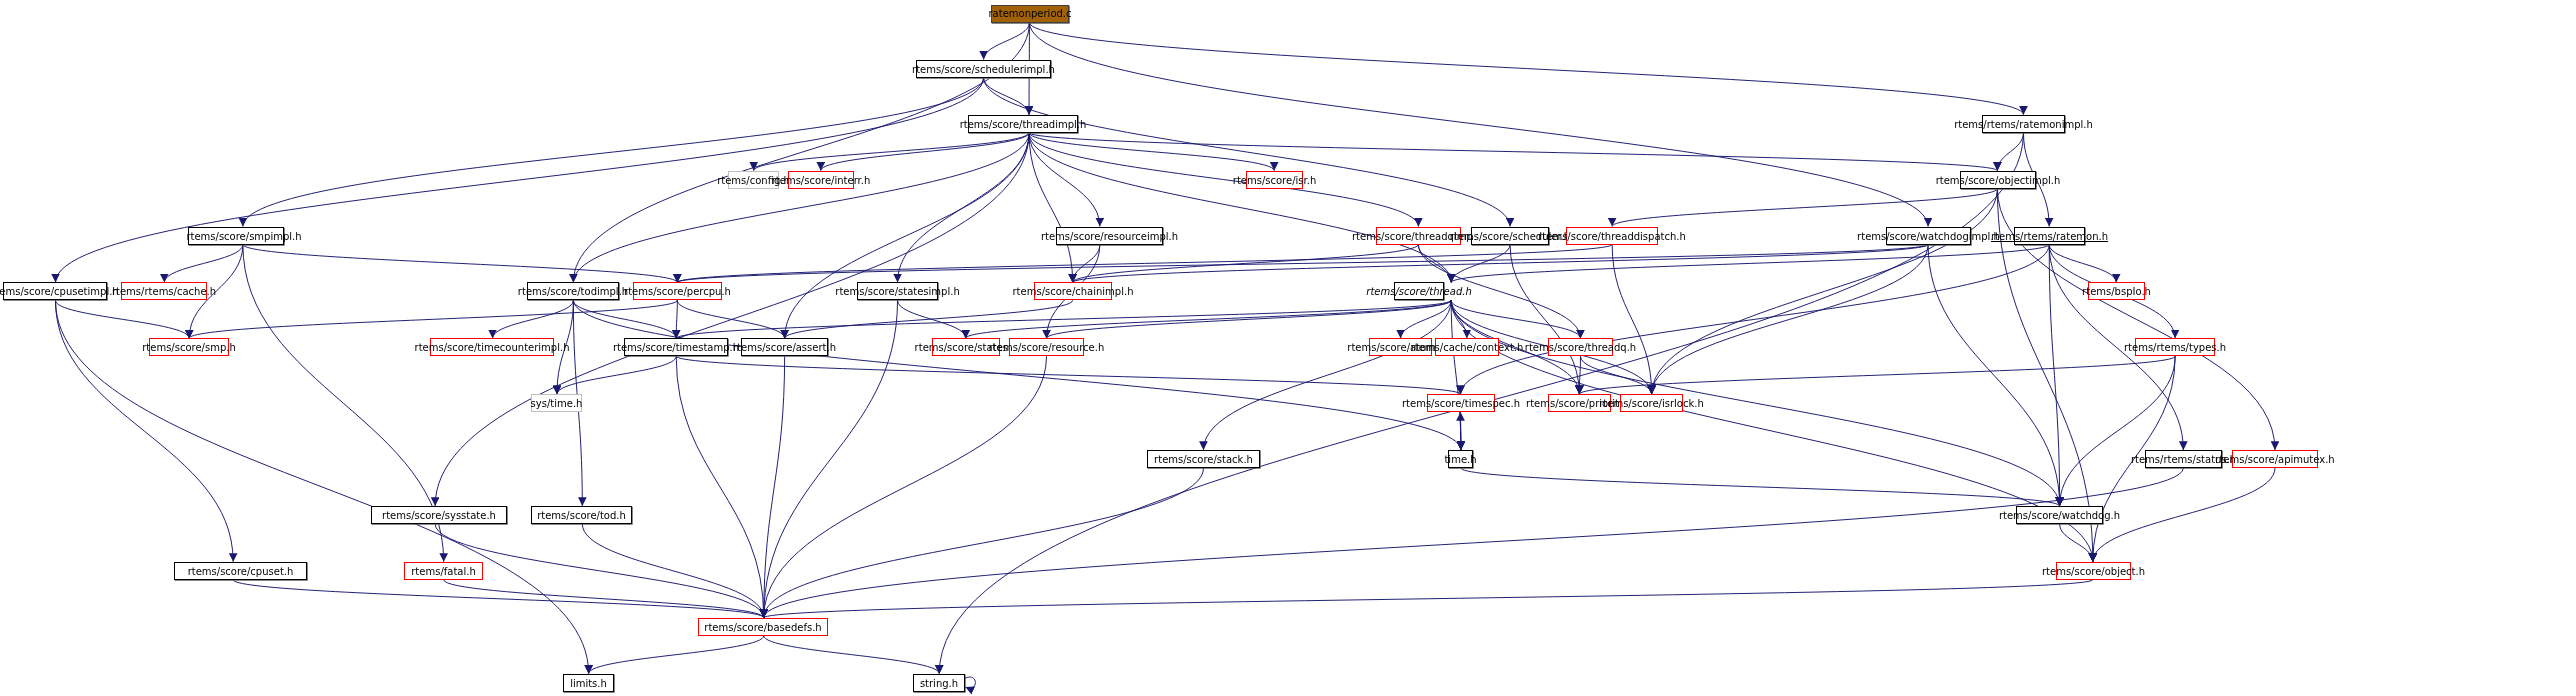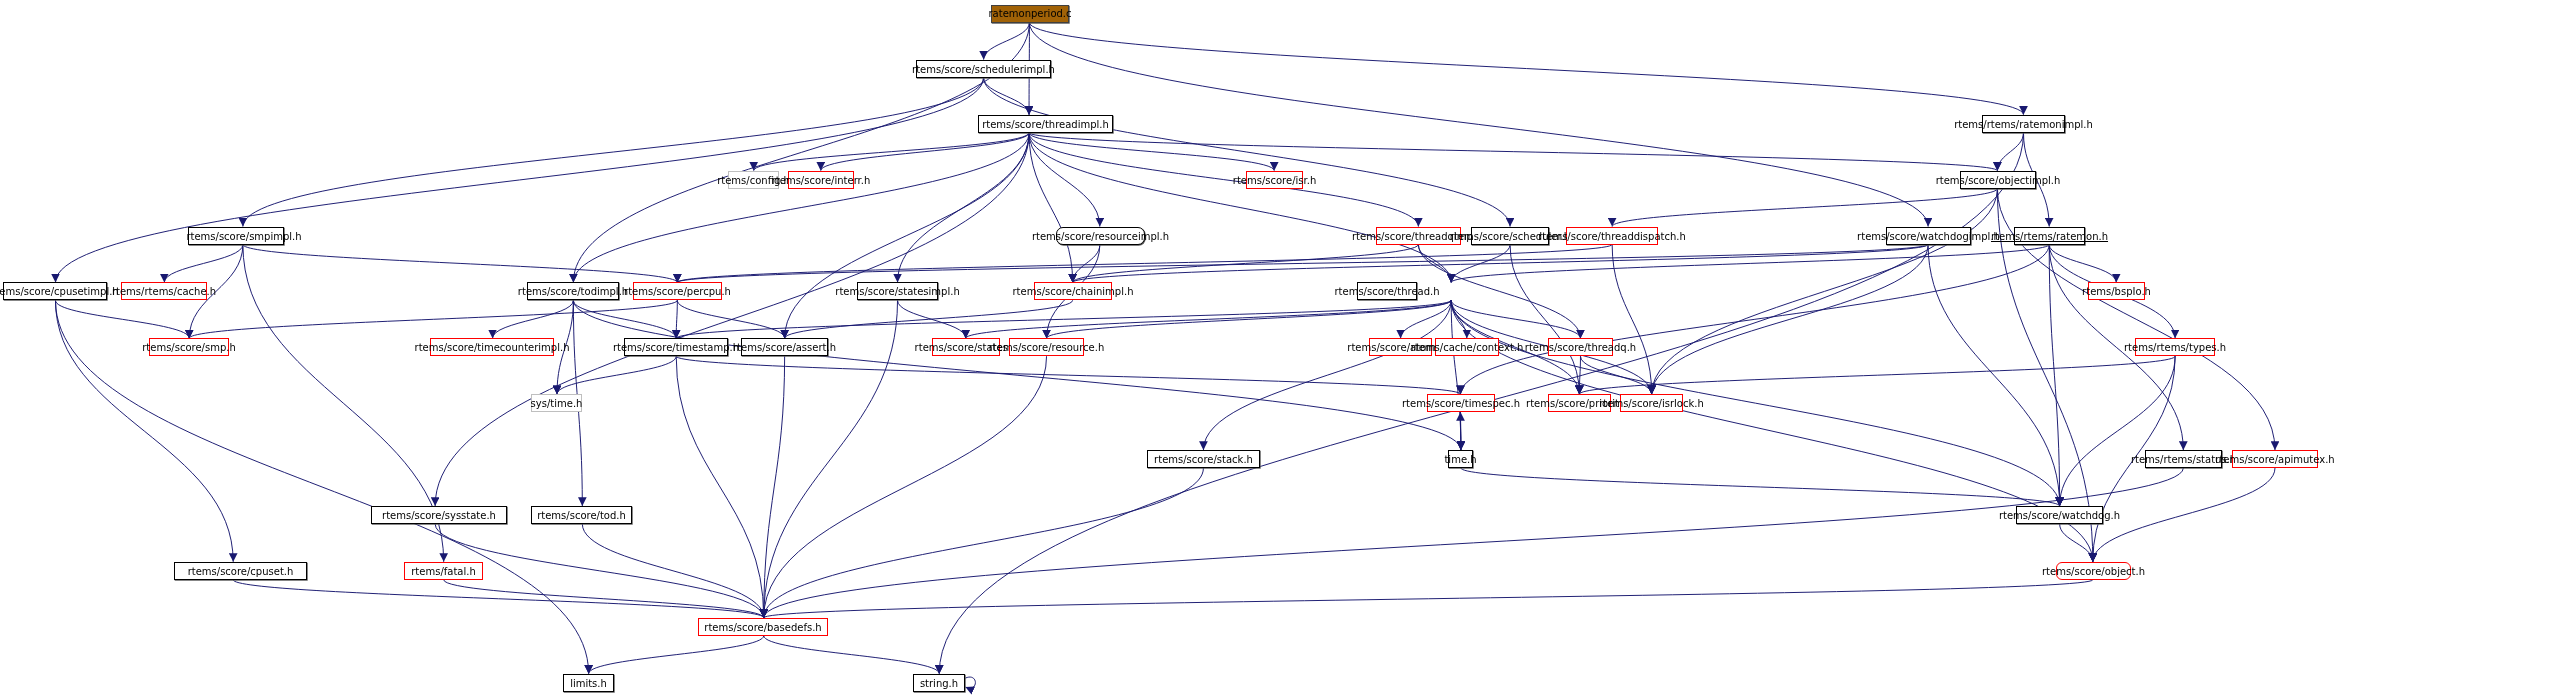--- a/index.html
+++ b/index.html
@@ -127,42 +127,42 @@
       <path d="M1024.5,853 C1024.5,875.95 789.5,881.05 789.5,904" fill="none" stroke="#191970" stroke-width="1.3" marker-end="url(#arrow)"></path>
       <path d="M1024.5,853 C1024.5,875.95 1260,881.05 1260,904" fill="none" stroke="#191970" stroke-width="1.3" marker-end="url(#arrow)"></path>
       <path d="M1295,910 C1313,902 1313,930 1295,922" fill="none" stroke="#191970" stroke-width="1.3" marker-end="url(#arrow)"></path>
     </svg>
 <div class="node root" style="left: 991px; top: 4.5px; width: 78px;">
       <span>ratemonperiod.c</span>
     </div>
     <div class="node black" style="left: 916px; top: 60px; width: 135px;">
       <span>rtems/score/schedulerimpl.h</span>
     </div>
-    <div class="node black" style="left: 968px; top: 115px; width: 135px; margin-left: 10px;">
+    <div class="node black" style="left: 968px; top: 115px; width: 110px;">
       <span>rtems/score/threadimpl.h</span>
     </div>
     <div class="node black" style="left: 1982px; top: 115px; width: 83px;">
       <span>rtems/rtems/ratemonimpl.h</span>
     </div>
     <div class="node grey" style="left: 728px; top: 171px; width: 51px;">
       <span>rtems/config.h</span>
     </div>
     <div class="node red" style="left: 788px; top: 171px; width: 66px;">
       <span>rtems/score/interr.h</span>
     </div>
     <div class="node red" style="left: 1246px; top: 171px; width: 57px;">
       <span>rtems/score/isr.h</span>
     </div>
     <div class="node black" style="left: 1960px; top: 171px; width: 76px;">
       <span>rtems/score/objectimpl.h</span>
     </div>
     <div class="node black" style="left: 188px; top: 227px; width: 96px; padding-left: 16px;">
       <span>rtems/score/smpimpl.h</span>
     </div>
-    <div class="node black" style="left: 1056px; top: 227px; width: 89px; border-radius: 7px;">
+    <div class="node black" style="left: 1056px; top: 227px; width: 107px;">
       <span>rtems/score/resourceimpl.h</span>
     </div>
     <div class="node red" style="left: 1376px; top: 227px; width: 85px;">
       <span>rtems/score/threadqimpl.h</span>
     </div>
     <div class="node black" style="left: 1471px; top: 227px; width: 78px;">
       <span>rtems/score/scheduler.h</span>
     </div>
     <div class="node red" style="left: 1566px; top: 227px; width: 92px;">
       <span>rtems/score/threaddispatch.h</span>
@@ -184,21 +184,21 @@
     </div>
     <div class="node red" style="left: 633px; top: 282px; width: 89px;">
       <span>rtems/score/percpu.h</span>
     </div>
     <div class="node black" style="left: 857px; top: 282px; width: 81px;">
       <span>rtems/score/statesimpl.h</span>
     </div>
     <div class="node red" style="left: 1034px; top: 282px; width: 78px;">
       <span>rtems/score/chainimpl.h</span>
     </div>
-    <div class="node black" style="left: 1357px; top: 282px; width: 60px;">
+    <div class="node black" style="left: 1394px; top: 282px; width: 50px; font-style: italic;">
       <span>rtems/score/thread.h</span>
     </div>
     <div class="node red" style="left: 2088px; top: 282px; width: 57px;">
       <span>rtems/bspIo.h</span>
     </div>
     <div class="node red" style="left: 149px; top: 338px; width: 80px;">
       <span>rtems/score/smp.h</span>
     </div>
     <div class="node red" style="left: 430px; top: 338px; width: 124px;">
       <span>rtems/score/timecounterimpl.h</span>
@@ -259,21 +259,21 @@
     </div>
     <div class="node black" style="left: 2016px; top: 506px; width: 87px;">
       <span>rtems/score/watchdog.h</span>
     </div>
     <div class="node black" style="left: 174px; top: 562px; width: 133px; align-items: center;">
       <span>rtems/score/cpuset.h</span>
     </div>
     <div class="node red" style="left: 404px; top: 562px; width: 79px;">
       <span>rtems/fatal.h</span>
     </div>
-    <div class="node red" style="left: 2056px; top: 562px; width: 75px; border-radius: 6px;">
+    <div class="node red" style="left: 2056px; top: 562px; width: 75px;">
       <span>rtems/score/object.h</span>
     </div>
     <div class="node red" style="left: 698px; top: 618px; width: 130px;">
       <span>rtems/score/basedefs.h</span>
     </div>
     <div class="node black" style="left: 563px; top: 674px; width: 51px;">
       <span>limits.h</span>
     </div>
     <div class="node black" style="left: 913px; top: 674px; width: 52px;">
       <span>string.h</span>

